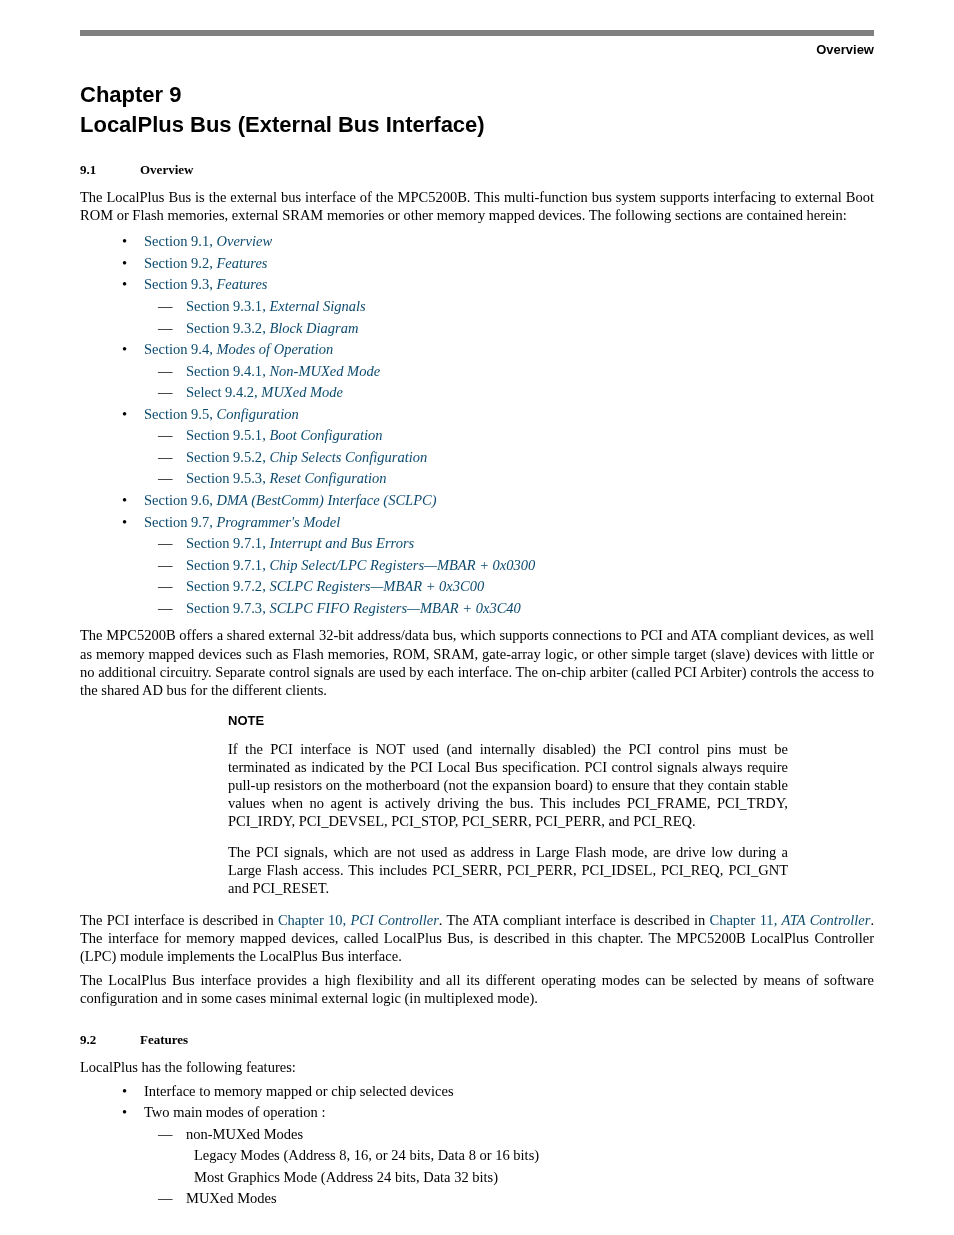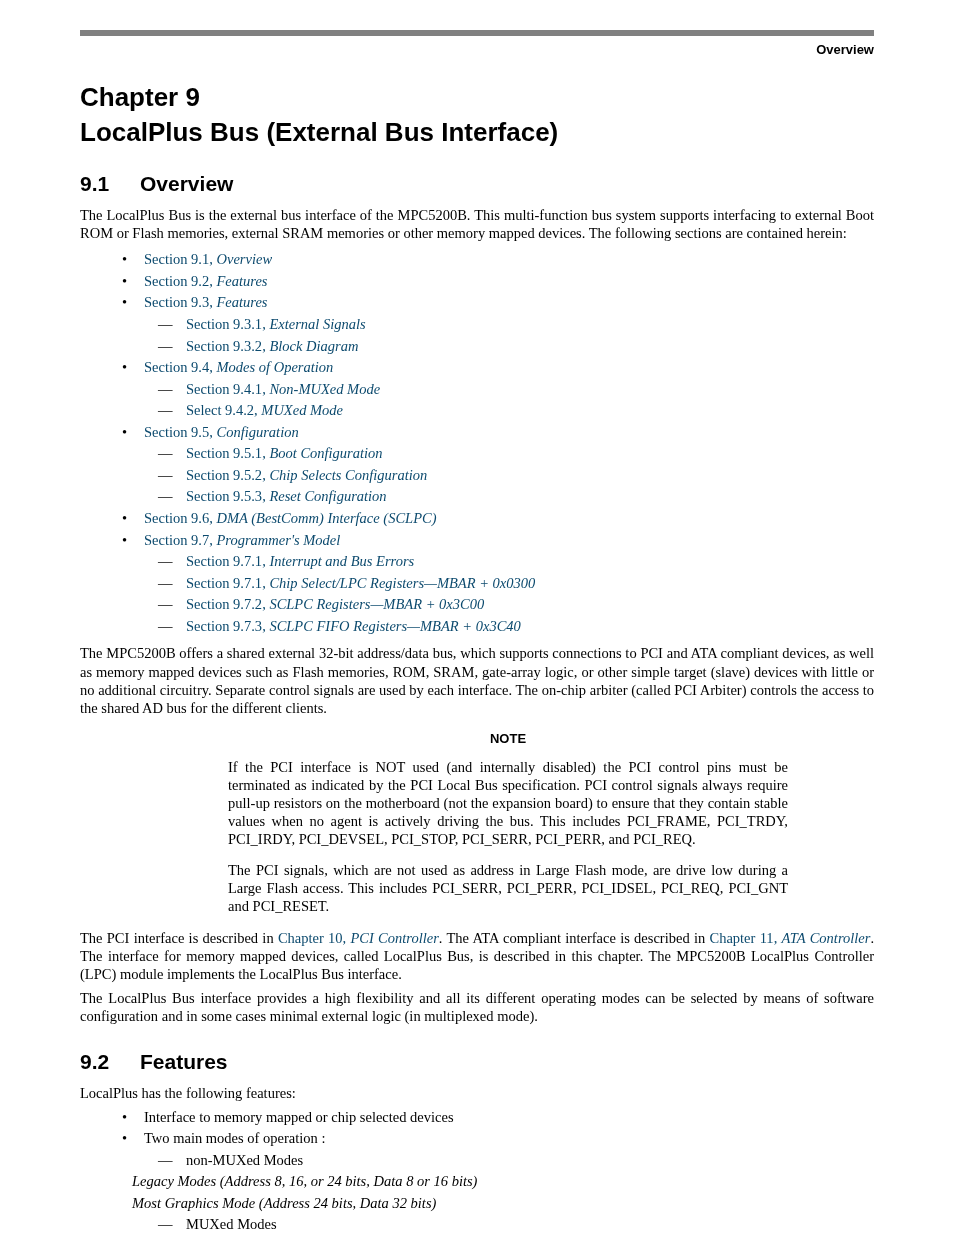--- a/index.html
+++ b/index.html
@@ -38,28 +38,28 @@
     text-align: right;
     font-family: Arial, Helvetica, sans-serif;
     font-weight: bold;
     font-size: 13px;
     margin-top: 6px;
     margin-bottom: 24px;
   }
   h1.chapter {
     font-family: Arial, Helvetica, sans-serif;
     font-weight: bold;
-    font-size: 26px;
+    font-size: 22px;
     margin: 0 0 2px 0;
     line-height: 1.25;
   }
   h2.section {
-    font-family: Liberation Sans, sans-serif;
+    font-family: Liberation Serif, serif;
     font-weight: bold;
-    font-size: 21px;
+    font-size: 13px;
     margin: 24px 0 10px 0;
   }
   h2.section .num {
     display: inline-block;
     width: 60px;
   }
   p {
     margin: 6px 0;
     text-align: justify;
     line-height: 1.25;
@@ -91,21 +91,21 @@
     text-decoration: none;
   }
   a.xref .title {
     font-style: italic;
   }
   .note-block {
     margin: 14px 0 14px 148px;
     width: 560px;
   }
   .note-title {
-    text-align: center;
+    text-align: left;
     font-family: Arial, Helvetica, sans-serif;
     font-weight: bold;
     font-size: 13px;
     margin-bottom: 6px;
   }
   .note-para {
     text-align: justify;
     margin: 12px 0;
     line-height: 1.25;
   }
@@ -115,22 +115,21 @@
     margin: 4px 0;
   }
   ul.feat li {
     margin: 2px 0 2px 42px;
     line-height: 1.35;
   }
   ul.feat li.sub {
     margin-left: 78px;
   }
   ul.feat li.deep {
-    margin-left: 52px;
-    font-style: italic;
+    margin-left: 114px;
   }
 </style>
 </head>
 <body>
 
 <div class="page">
 
   <div class="header-rule"></div>
   <div class="section-label">Overview</div>
 

